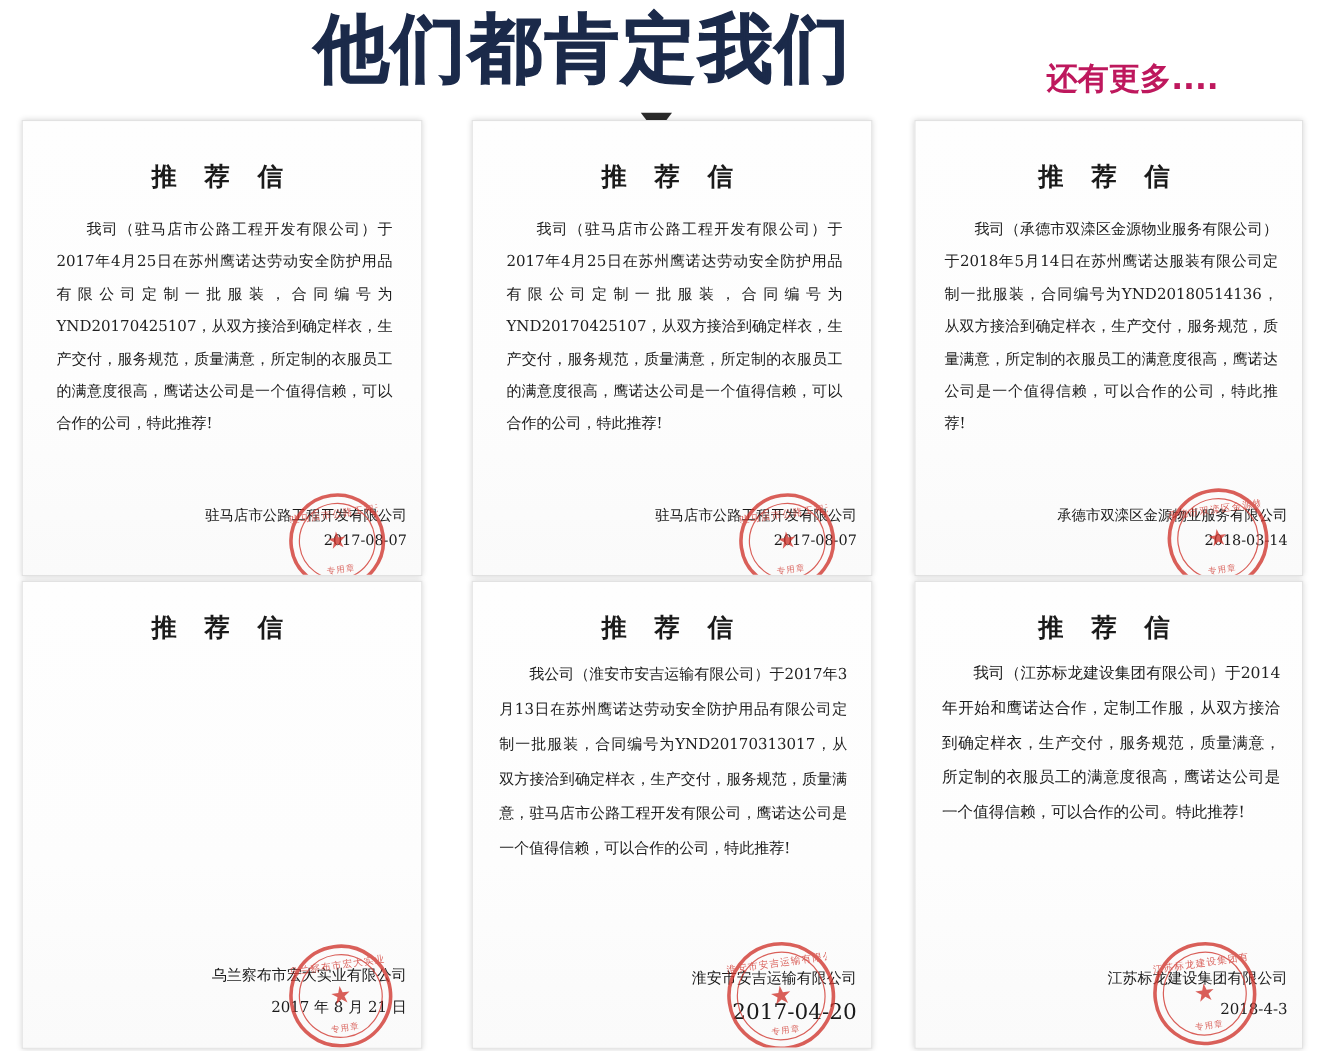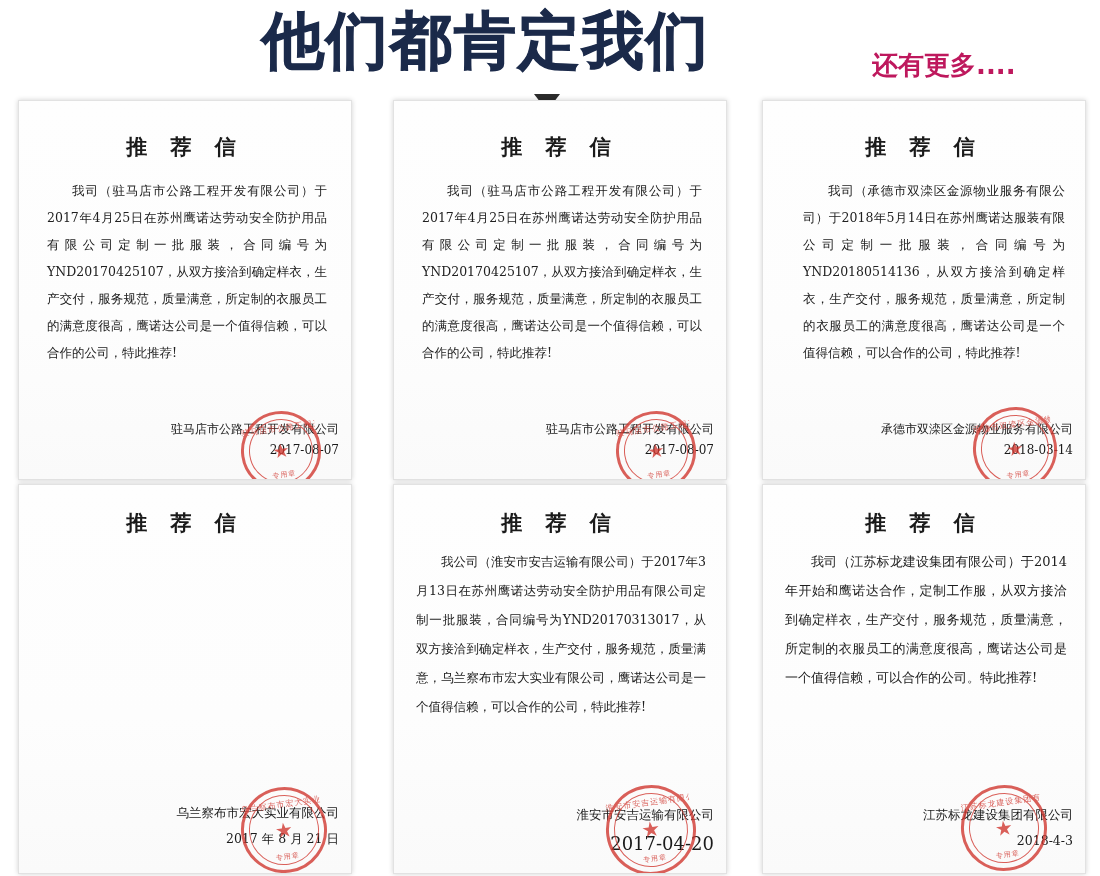--- a/index.html
+++ b/index.html
@@ -208,21 +208,21 @@
       <div class="ring"></div>
       <div class="arc">驻马店市公路工程开发有限公司</div>
       <div class="star" style="font-size:19px;">★</div>
       <div class="arc-bottom">专用章</div>
     </div>
   </div>
 
   <div class="letter" style="left:762px; top:4px; width:322px; height:378px;">
     <div class="sheet"></div>
     <div class="letter-title" style="top:32px; font-size:21px;">推 荐 信</div>
-    <div class="letter-body" style="left:24px; right:20px; top:76px; font-size:12.5px; line-height:27px;margin-left:16px;">
+    <div class="letter-body" style="left:24px; right:20px; top:76px; font-size:12.5px; line-height:27px;">
       <p>我司（承德市双滦区金源物业服务有限公司）于2018年5月14日在苏州鹰诺达服装有限公司定制一批服装，合同编号为YND20180514136，从双方接洽到确定样衣，生产交付，服务规范，质量满意，所定制的衣服员工的满意度很高，鹰诺达公司是一个值得信赖，可以合作的公司，特此推荐!</p>
     </div>
     <div class="signer" style="top:320px; font-size:12px;">承德市双滦区金源物业服务有限公司</div>
     <div class="signdate" style="top:342px; font-size:12px;">2018-03-14</div>
     <div class="seal" style="left:210px; top:306px; width:78px; height:78px;">
       <div class="ring"></div>
       <div class="arc">承德市双滦区金源物业服务有限公司</div>
       <div class="star" style="font-size:19px;">★</div>
       <div class="arc-bottom">专用章</div>
     </div>
@@ -238,21 +238,21 @@
       <div class="arc">乌兰察布市宏大实业有限公司</div>
       <div class="star" style="font-size:20px;">★</div>
       <div class="arc-bottom">专用章</div>
     </div>
   </div>
 
   <div class="letter" style="left:393px; top:388px; width:332px; height:388px;">
     <div class="sheet"></div>
     <div class="letter-title" style="top:24px; font-size:21px;">推 荐 信</div>
     <div class="letter-body" style="left:22px; right:20px; top:62px; font-size:12.5px; line-height:29px;">
-      <p>我公司（淮安市安吉运输有限公司）于2017年3月13日在苏州鹰诺达劳动安全防护用品有限公司定制一批服装，合同编号为YND20170313017，从双方接洽到确定样衣，生产交付，服务规范，质量满意，乌兰察布市宏大实业有限公司，鹰诺达公司是一个值得信赖，可以合作的公司，特此推荐!</p>
+      <p>我公司（淮安市安吉运输有限公司）于2017年3月13日在苏州鹰诺达劳动安全防护用品有限公司定制一批服装，合同编号为YND20170313017，从双方接洽到确定样衣，生产交付，服务规范，质量满意，驻马店市公路工程开发有限公司，鹰诺达公司是一个值得信赖，可以合作的公司，特此推荐!</p>
     </div>
     <div class="signer" style="top:322px; font-size:12.5px;">淮安市安吉运输有限公司</div>
     <div class="signdate" style="top:348px; font-size:18px;">2017-04-20</div>
     <div class="seal" style="left:212px; top:300px; width:84px; height:84px;">
       <div class="ring"></div>
       <div class="arc">淮安市安吉运输有限公司</div>
       <div class="star" style="font-size:21px;">★</div>
       <div class="arc-bottom">专用章</div>
     </div>
   </div>

